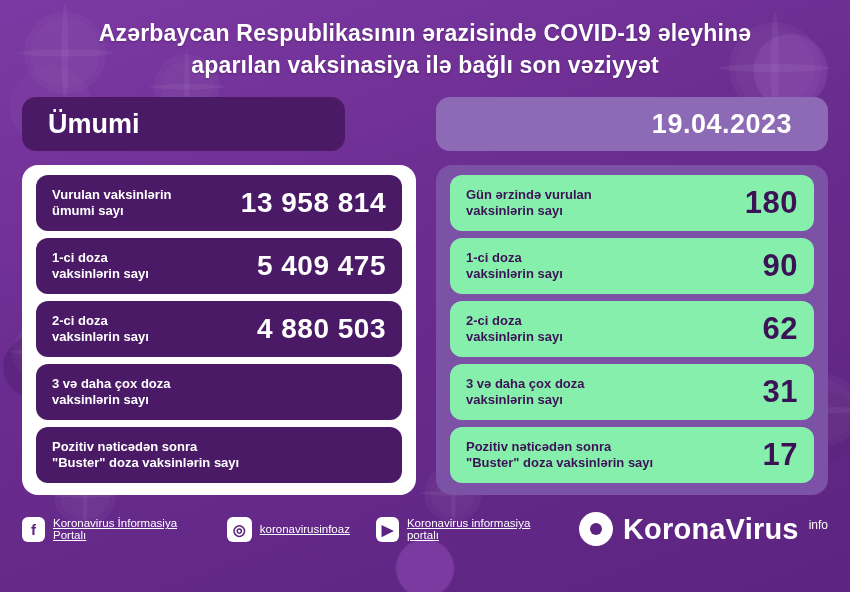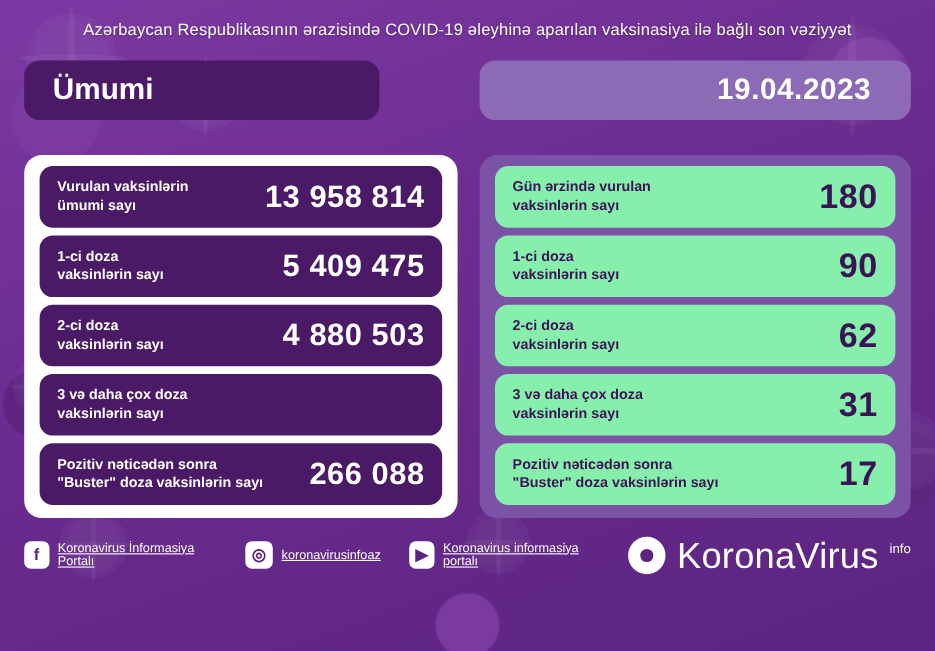--- a/index.html
+++ b/index.html
@@ -57,22 +57,22 @@
   .v3 { width: 80px; height: 80px; left: 735px; top: 28px; }
   .v4 { width: 44px; height: 44px; left: 18px; top: 330px; }
   .v5 { width: 60px; height: 60px; left: 795px; top: 380px; }
   .v6 { width: 50px; height: 50px; left: 60px; top: 470px; }
   .v7 { width: 46px; height: 46px; left: 430px; top: 470px; }
 
   .title {
     position: relative;
     text-align: center;
     color: #ffffff;
-    font-size: 15px;
-    font-weight: normal;
+    font-size: 23px;
+    font-weight: bold;
     line-height: 1.38;
     padding: 18px 60px 0 60px;
     letter-spacing: 0.2px;
     text-shadow: 0 1px 2px rgba(0,0,0,0.25);
   }
 
   .columns {
     position: relative;
     display: flex;
     gap: 20px;
@@ -86,21 +86,21 @@
   }
   .col-left { max-width: 404px; }
   .col-right { max-width: 392px; }
 
   .col-head {
     border-radius: 16px;
     height: 54px;
     display: flex;
     align-items: center;
     box-sizing: border-box;
-    margin-bottom: 32px;
+    margin-bottom: 14px;
   }
   .head-left {
     background: #4a1a66;
     padding-left: 26px;
     width: 82%;
     border-radius: 14px 14px 14px 14px;
   }
   .head-left .head-text {
     color: #ffffff;
     font-size: 27px;
@@ -224,22 +224,22 @@
     left: 50%;
     top: 50%;
     width: 12px;
     height: 12px;
     margin: -6px 0 0 -6px;
     border-radius: 50%;
     background: #5c2480;
   }
   .brand-text {
     color: #ffffff;
-    font-size: 33px;
-    font-weight: normal;
+    font-size: 29px;
+    font-weight: bold;
     letter-spacing: 0.2px;
   }
   .brand-sub {
     color: #ffffff;
     font-size: 12px;
     align-self: flex-start;
     margin-top: 6px;
   }
 </style>
 </head>
@@ -283,21 +283,20 @@
         </div>
 
         <div class="row row-left">
           <span class="row-label">3 və daha çox doza
 vaksinlərin sayı</span>
         </div>
 
         <div class="row row-left">
           <span class="row-label">Pozitiv nəticədən sonra
 "Buster" doza vaksinlərin sayı</span>
-          <span class="row-value">266 088</span>
         </div>
 
       </div>
     </div>
 
     <div class="col col-right">
       <div class="col-head head-right">
         <span class="head-text">19.04.2023</span>
       </div>
       <div class="card card-right">

